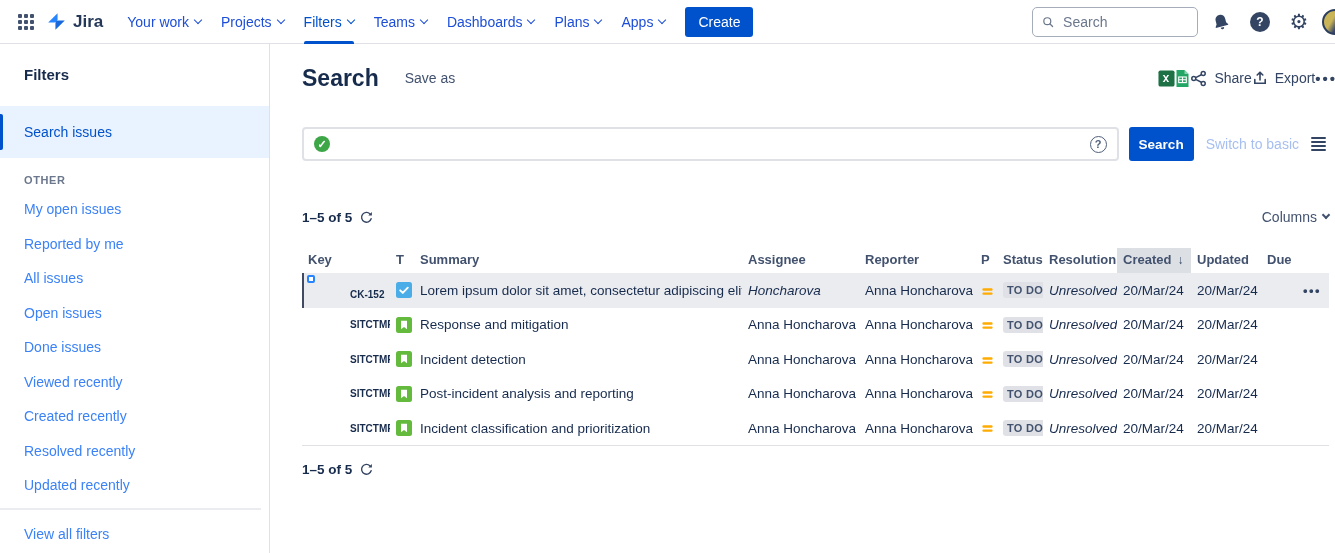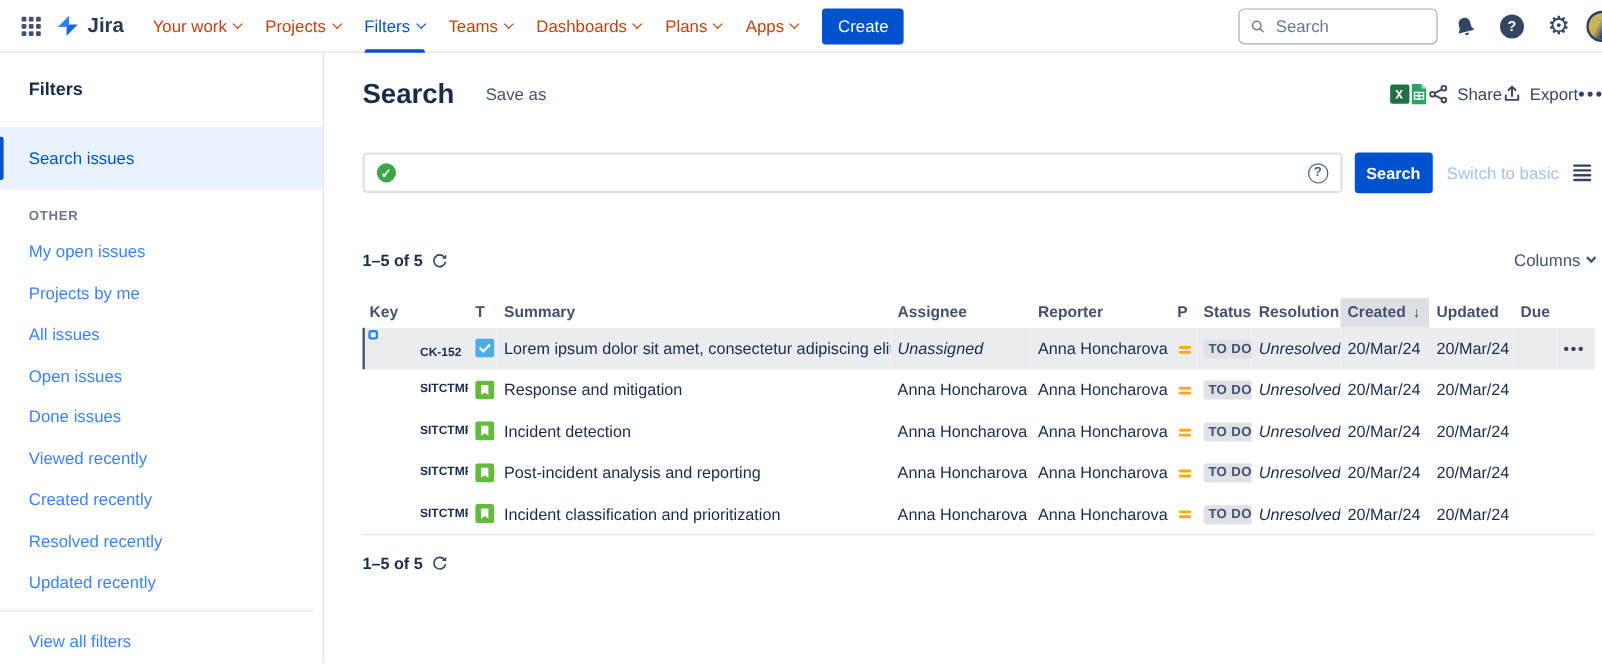--- a/index.html
+++ b/index.html
@@ -10,21 +10,21 @@
   .topbar { height:44px; display:flex; align-items:center; padding-left:10px;
     border-bottom:1px solid var(--border-light,#DFE1E6); }
   .icon-btn { width:32px; height:32px; display:flex; align-items:center; justify-content:center;
     border-radius:4px; cursor:pointer; flex:none; }
   .grid-icon { display:grid; grid-template-columns:repeat(3,4px); grid-gap:2px; }
   .grid-icon i { width:4px; height:4px; background:#42526E; border-radius:1px; }
   .brand { display:flex; align-items:flex-end; gap:6px; margin:0 14px 0 4px; cursor:pointer; }
   .brand-name { font-size:17px; font-weight:600; color:#253858; }
   .primary-nav { display:flex; align-items:stretch; height:44px; }
   .nav-item { position:relative; display:flex; align-items:center; padding:0 10px;
-    font-size:14px; font-weight:500; color:#c2410c; cursor:pointer; }
+    font-size:14px; font-weight:500; color:#1d4ed8; cursor:pointer; }
   .nav-item.active { color:var(--brand-blue,#0052CC); }
   .nav-item.active::after { content:""; position:absolute; left:10px; right:10px; bottom:0;
     height:3px; background:var(--brand-blue,#0052CC); border-radius:2px 2px 0 0; }
   .chev { width:6px; height:6px; border-right:1.8px solid currentColor; border-bottom:1.8px solid currentColor;
     transform:rotate(45deg); display:inline-block; margin-left:6px; margin-top:-3px; }
   .create-btn { margin-left:10px; background:var(--brand-blue,#0052CC); color:#fff; font-size:14px;
     font-weight:500; border:none; border-radius:3px; padding:7px 13px; cursor:pointer;
     font-family:inherit; }
   .topbar-right { margin-left:auto; display:flex; align-items:center; gap:7px; }
   .search-box { display:flex; align-items:center; gap:7px; width:166px; height:30px;
@@ -193,21 +193,21 @@
 </div>
 
 <div class="layout">
 
   <div class="sidebar">
     <div class="sidebar-title">Filters</div>
     <div class="sidebar-item selected">Search issues</div>
     <div class="sidebar-section">OTHER</div>
     <div>
         <div class="sidebar-item">My open issues</div>
-        <div class="sidebar-item">Projects by me</div>
+        <div class="sidebar-item">Reported by me</div>
         <div class="sidebar-item">All issues</div>
         <div class="sidebar-item">Open issues</div>
         <div class="sidebar-item">Done issues</div>
         <div class="sidebar-item">Viewed recently</div>
         <div class="sidebar-item">Created recently</div>
         <div class="sidebar-item">Resolved recently</div>
         <div class="sidebar-item">Updated recently</div>
       </div>
     <hr class="sidebar-divider">
     <div class="sidebar-item">View all filters</div>
@@ -318,21 +318,21 @@
         <tbody>
             <tr class="issue-row selected">
               <td class="cell-key"><span class="row-check"></span><span class="key-link">CK-152</span></td>
               <td><span class="type-icon">
                   <svg width="16" height="16" viewBox="0 0 16 16">
                     <rect width="16" height="16" rx="2.5" fill="#4BADE8"></rect>
                     <path d="M4.2 8.3l2.6 2.6 5-5.2" stroke="#fff" stroke-width="1.9" fill="none" stroke-linecap="round" stroke-linejoin="round"></path>
                   </svg>
                 </span></td>
               <td><span class="summary-link">Lorem ipsum dolor sit amet, consectetur adipiscing elit</span></td>
-              <td><span class="person unassigned">Unassigned</span></td>
+              <td><span class="person unassigned">Honcharova</span></td>
               <td><span class="person">Anna Honcharova</span></td>
               <td><span class="type-icon">
                   <svg width="13" height="13" viewBox="0 0 14 14">
                     <rect x="1.5" y="3.6" width="11" height="2.6" rx="1.2" fill="#FFAB00"></rect>
                     <rect x="1.5" y="8" width="11" height="2.6" rx="1.2" fill="#FFAB00"></rect>
                   </svg>
                 </span></td>
               <td><span class="status-badge">TO DO</span></td>
               <td><span class="resolution">Unresolved</span></td>
               <td class="cell-date">20/Mar/24</td>

